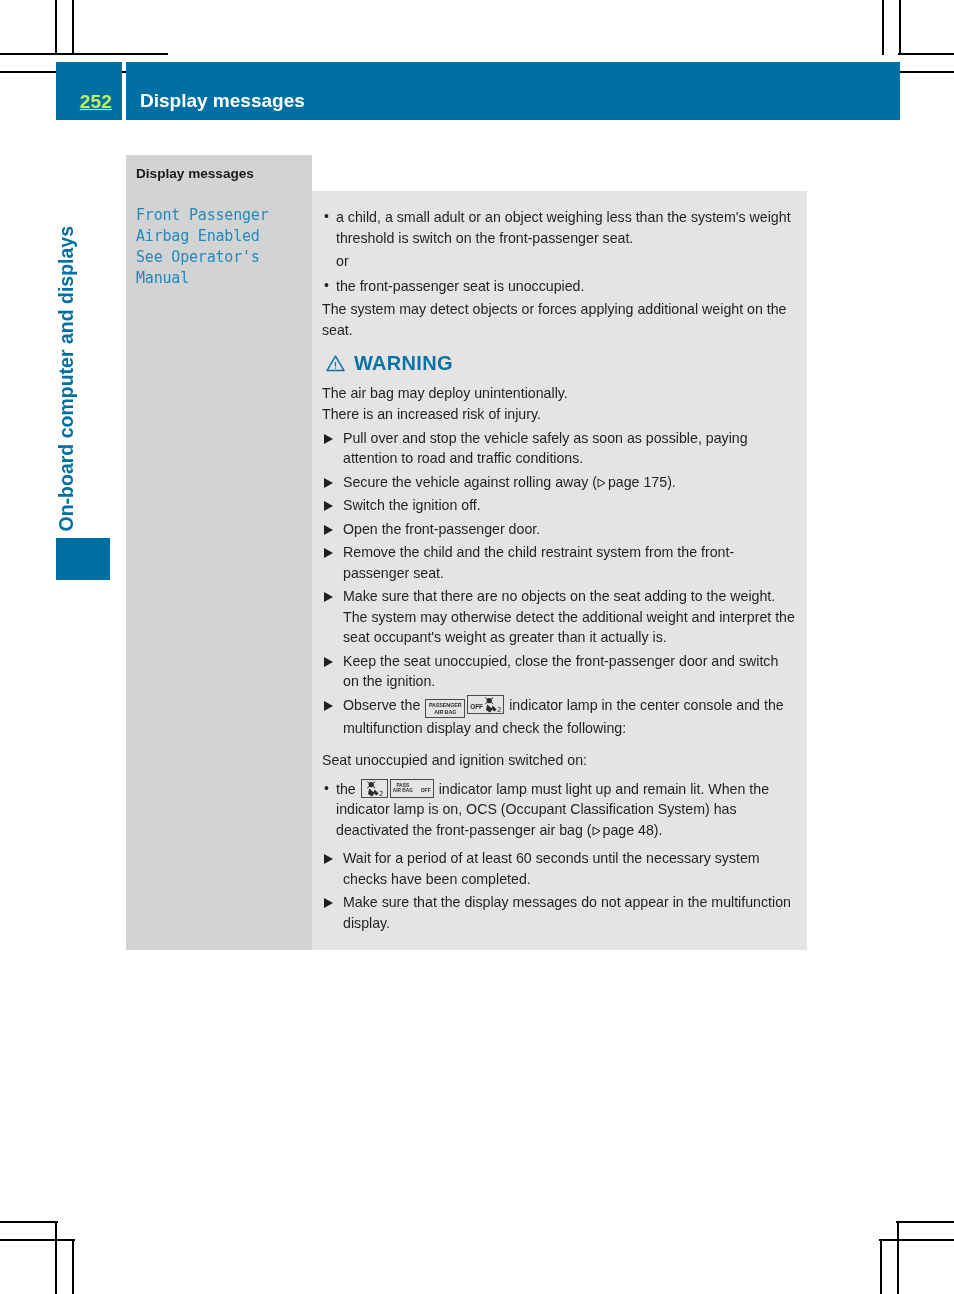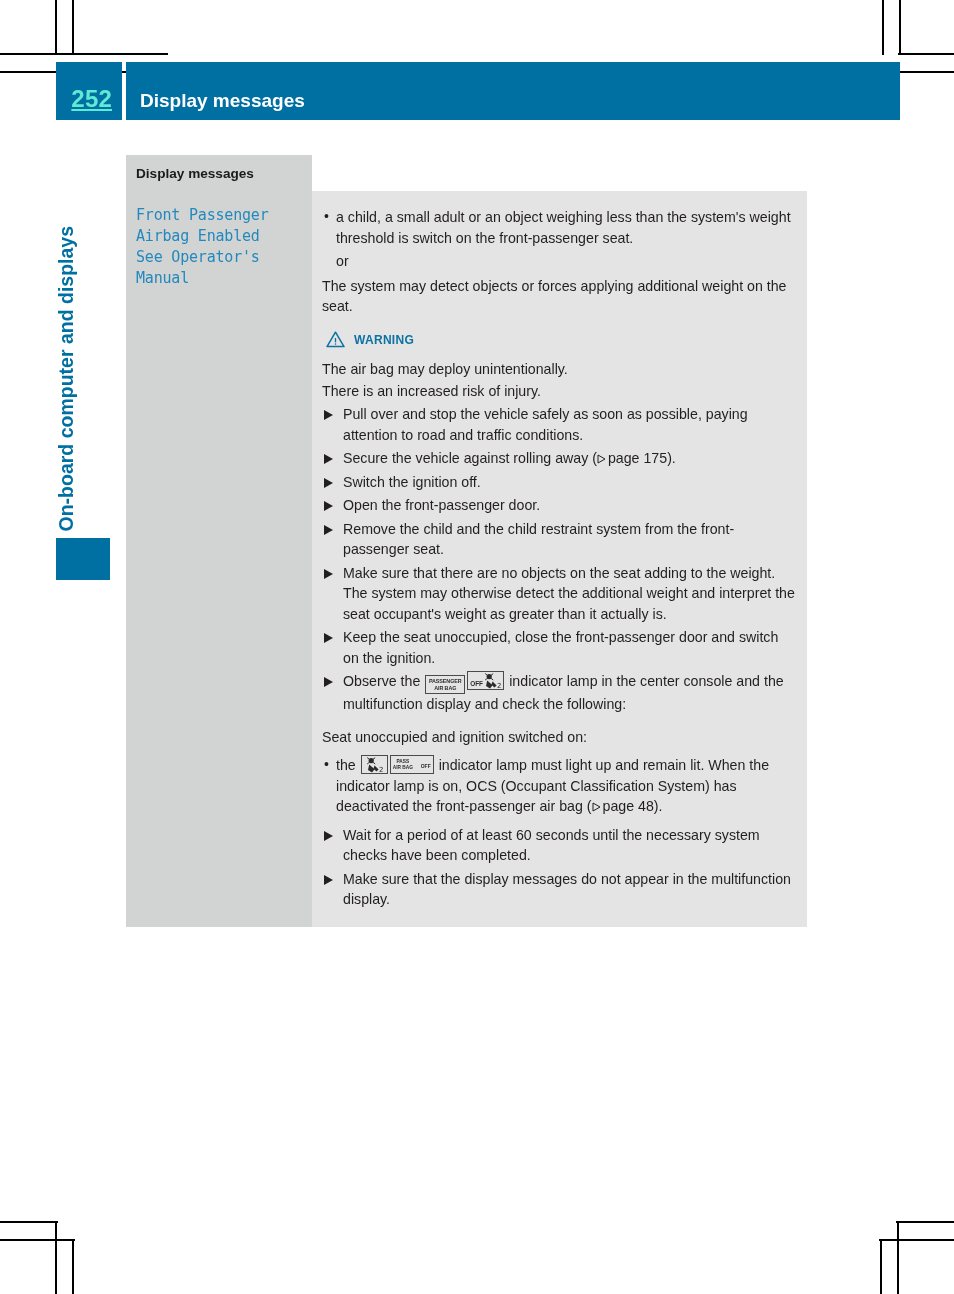--- a/index.html
+++ b/index.html
@@ -29,22 +29,22 @@
   #page-number-box {
     position: absolute;
     left: 0; top: 0;
     width: 66px; height: 58px;
     background: #0070a3;
   }
   #page-number {
     position: absolute;
     right: 10px;
     bottom: 7px;
-    color: #5eead4;
-    font-size: 24px;
+    color: #bef264;
+    font-size: 19px;
     font-weight: bold;
     letter-spacing: .2px;
     text-decoration: underline;
   }
   #header-title-box {
     position: absolute;
     left: 70px; top: 0;
     width: 774px; height: 58px;
     background: #0070a3;
   }
@@ -163,21 +163,21 @@
 
   
   .warn-head {
     display: flex;
     align-items: center;
     gap: 9px;
     margin: 13px 0 9px 4px;
   }
   .warn-title {
     color: #0c72a3;
-    font-size: 12px;
+    font-size: 20px;
     font-weight: bold;
     letter-spacing: .3px;
   }
   .warn-tri { display: block; }
 
   
   .step-list { margin: 3px 0 0 0; padding: 0; list-style: none; }
   .step-item {
     position: relative;
     padding-left: 21px;
@@ -288,20 +288,21 @@
         <span class="mono-line">Manual</span>
       </span>
     </div>
 
     <div class="t-body-right">
 
 
       <ul class="bullet-list">
         <li class="bullet-item">a child, a small adult or an object weighing less than the system's weight threshold is switch on the front-passenger seat.</li>
         <li class="bullet-sub" style="list-style:none;">or</li>
+        <li class="bullet-item">the front-passenger seat is unoccupied.</li>
       </ul>
 
       <p class="para">The system may detect objects or forces applying additional weight on the seat.</p>
 
       <div class="warn-head">
         <svg class="warn-tri" width="19" height="17" viewBox="0 0 19 17">
           <path d="M9.5 1.2 L18 15.6 L1 15.6 Z" fill="none" stroke="#0c72a3" stroke-width="1.5" stroke-linejoin="round"></path>
           <rect x="8.85" y="7" width="1.3" height="4.4" fill="#0c72a3"></rect>
           <rect x="8.85" y="12.4" width="1.3" height="1.3" fill="#0c72a3"></rect>
         </svg>

